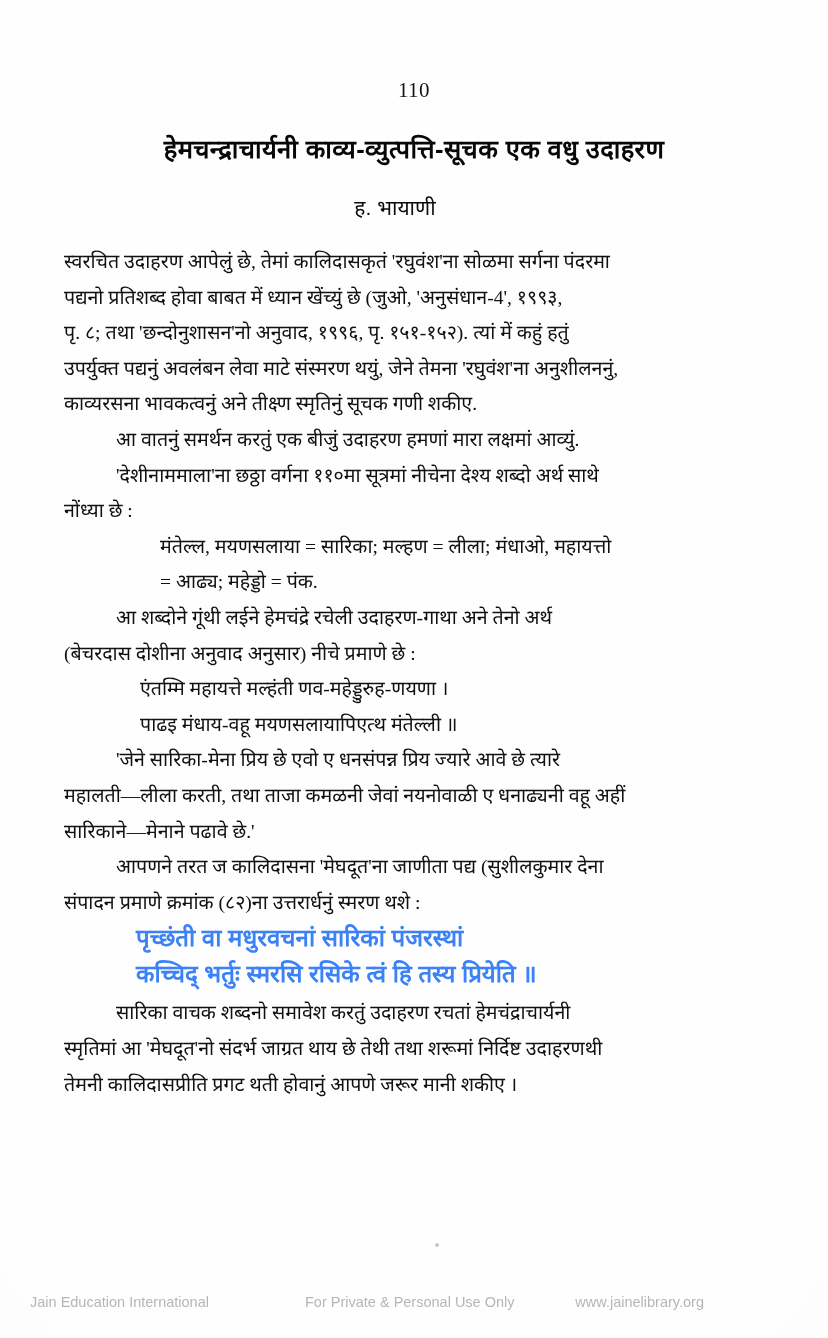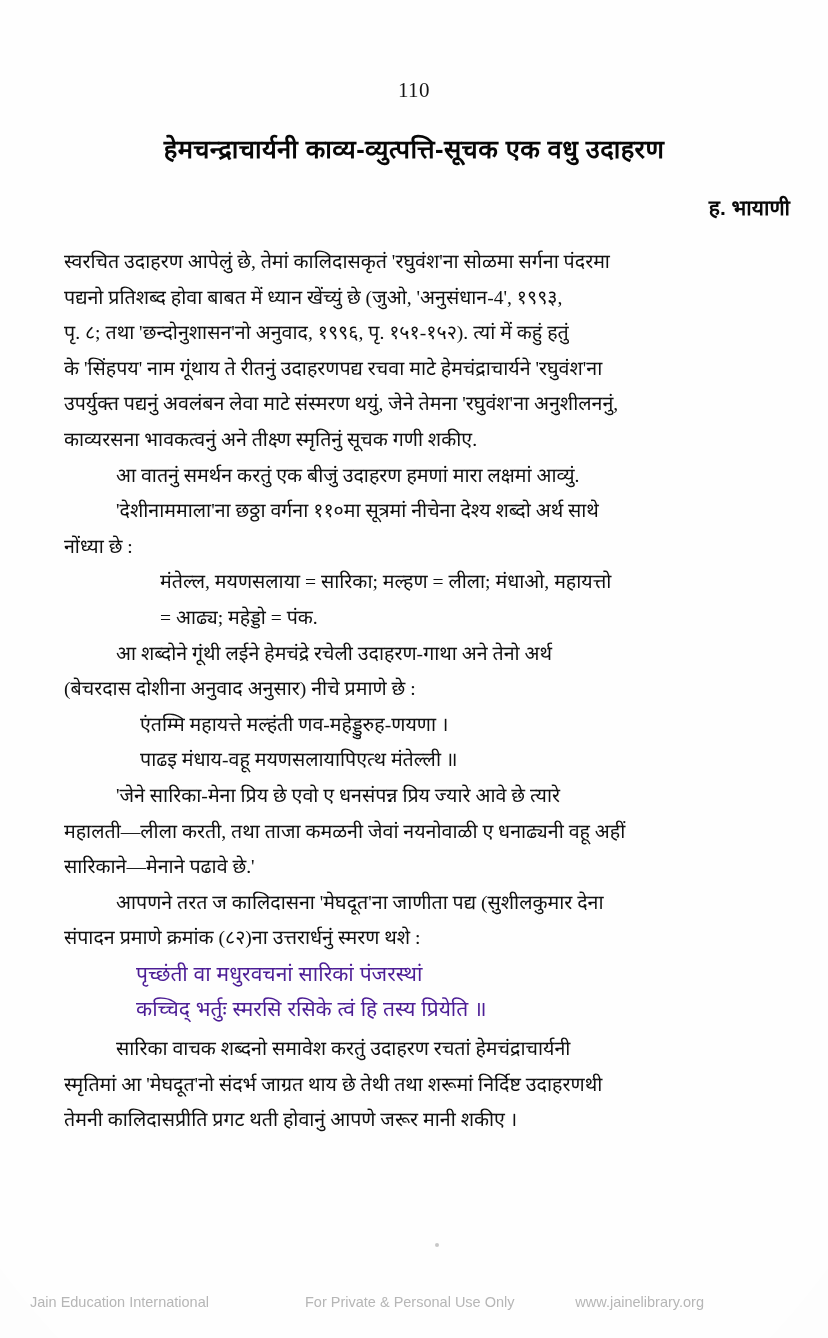--- a/index.html
+++ b/index.html
@@ -56,23 +56,23 @@
     letter-spacing: 0.4px;
     color: #070707;
     white-space: nowrap;
   }
 
   .byline {
     position: absolute;
     top: 193px;
     left: 0;
     width: 790px;
-    text-align: right;
+    text-align: center;
     font-family: "Liberation Sans", "DejaVu Sans", sans-serif;
-    font-weight: bold;
+    font-weight: normal;
     font-size: 21px;
     color: #0a0a0a;
   }
 
   .body-col {
     position: absolute;
     top: 244px;
     left: 64px;
     width: 703px;
   }
@@ -87,23 +87,23 @@
     font-family: "Liberation Serif", "DejaVu Serif", serif;
   }
 
   .line.indent { padding-left: 52px; }
   .line.quote  { padding-left: 96px; }
   .line.quote2 { padding-left: 76px; }
   .line.verse  { padding-left: 72px; }
 
   .line.bold {
     font-family: "Liberation Sans", "DejaVu Sans", sans-serif;
-    font-weight: normal;
-    font-size: 21px;
-    color: #4c1d95;
+    font-weight: bold;
+    font-size: 24px;
+    color: #3b82f6;
   }
 
   .gap-sm { display: block; height: 4px; }
 
   .speck {
     position: absolute;
     left: 435px;
     top: 1243px;
     width: 4px;
     height: 4px;
@@ -136,21 +136,20 @@
 
   <div class="article-title">हेमचन्द्राचार्यनी काव्य-व्युत्पत्ति-सूचक एक वधु उदाहरण</div>
 
   <div class="byline">ह. भायाणी</div>
 
   <div class="body-col">
 
     <div class="line">स्वरचित उदाहरण आपेलुं छे, तेमां कालिदासकृतं 'रघुवंश'ना सोळमा सर्गना पंदरमा</div>
     <div class="line">पद्यनो प्रतिशब्द होवा बाबत में ध्यान खेंच्युं छे (जुओ, 'अनुसंधान-4', १९९३,</div>
     <div class="line">पृ. ८; तथा 'छन्दोनुशासन'नो अनुवाद, १९९६, पृ. १५१-१५२). त्यां में कहुं हतुं</div>
-    <div class="line">के 'सिंहपय' नाम गूंथाय ते रीतनुं उदाहरणपद्य रचवा माटे हेमचंद्राचार्यने 'रघुवंश'ना</div>
     <div class="line">उपर्युक्त पद्यनुं अवलंबन लेवा माटे संस्मरण थयुं, जेने तेमना 'रघुवंश'ना अनुशीलननुं,</div>
     <div class="line">काव्यरसना भावकत्वनुं अने तीक्ष्ण स्मृतिनुं सूचक गणी शकीए.</div>
 
     <div class="line indent">आ वातनुं समर्थन करतुं एक बीजुं उदाहरण हमणां मारा लक्षमां आव्युं.</div>
     <div class="line indent">'देशीनाममाला'ना छठ्ठा वर्गना ११०मा सूत्रमां नीचेना देश्य शब्दो अर्थ साथे</div>
     <div class="line">नोंध्या छे :</div>
 
     <div class="line quote">मंतेल्ल, मयणसलाया = सारिका; मल्हण = लीला; मंधाओ, महायत्तो</div>
     <div class="line quote">= आढ्य; महेड्डो = पंक.</div>
 

